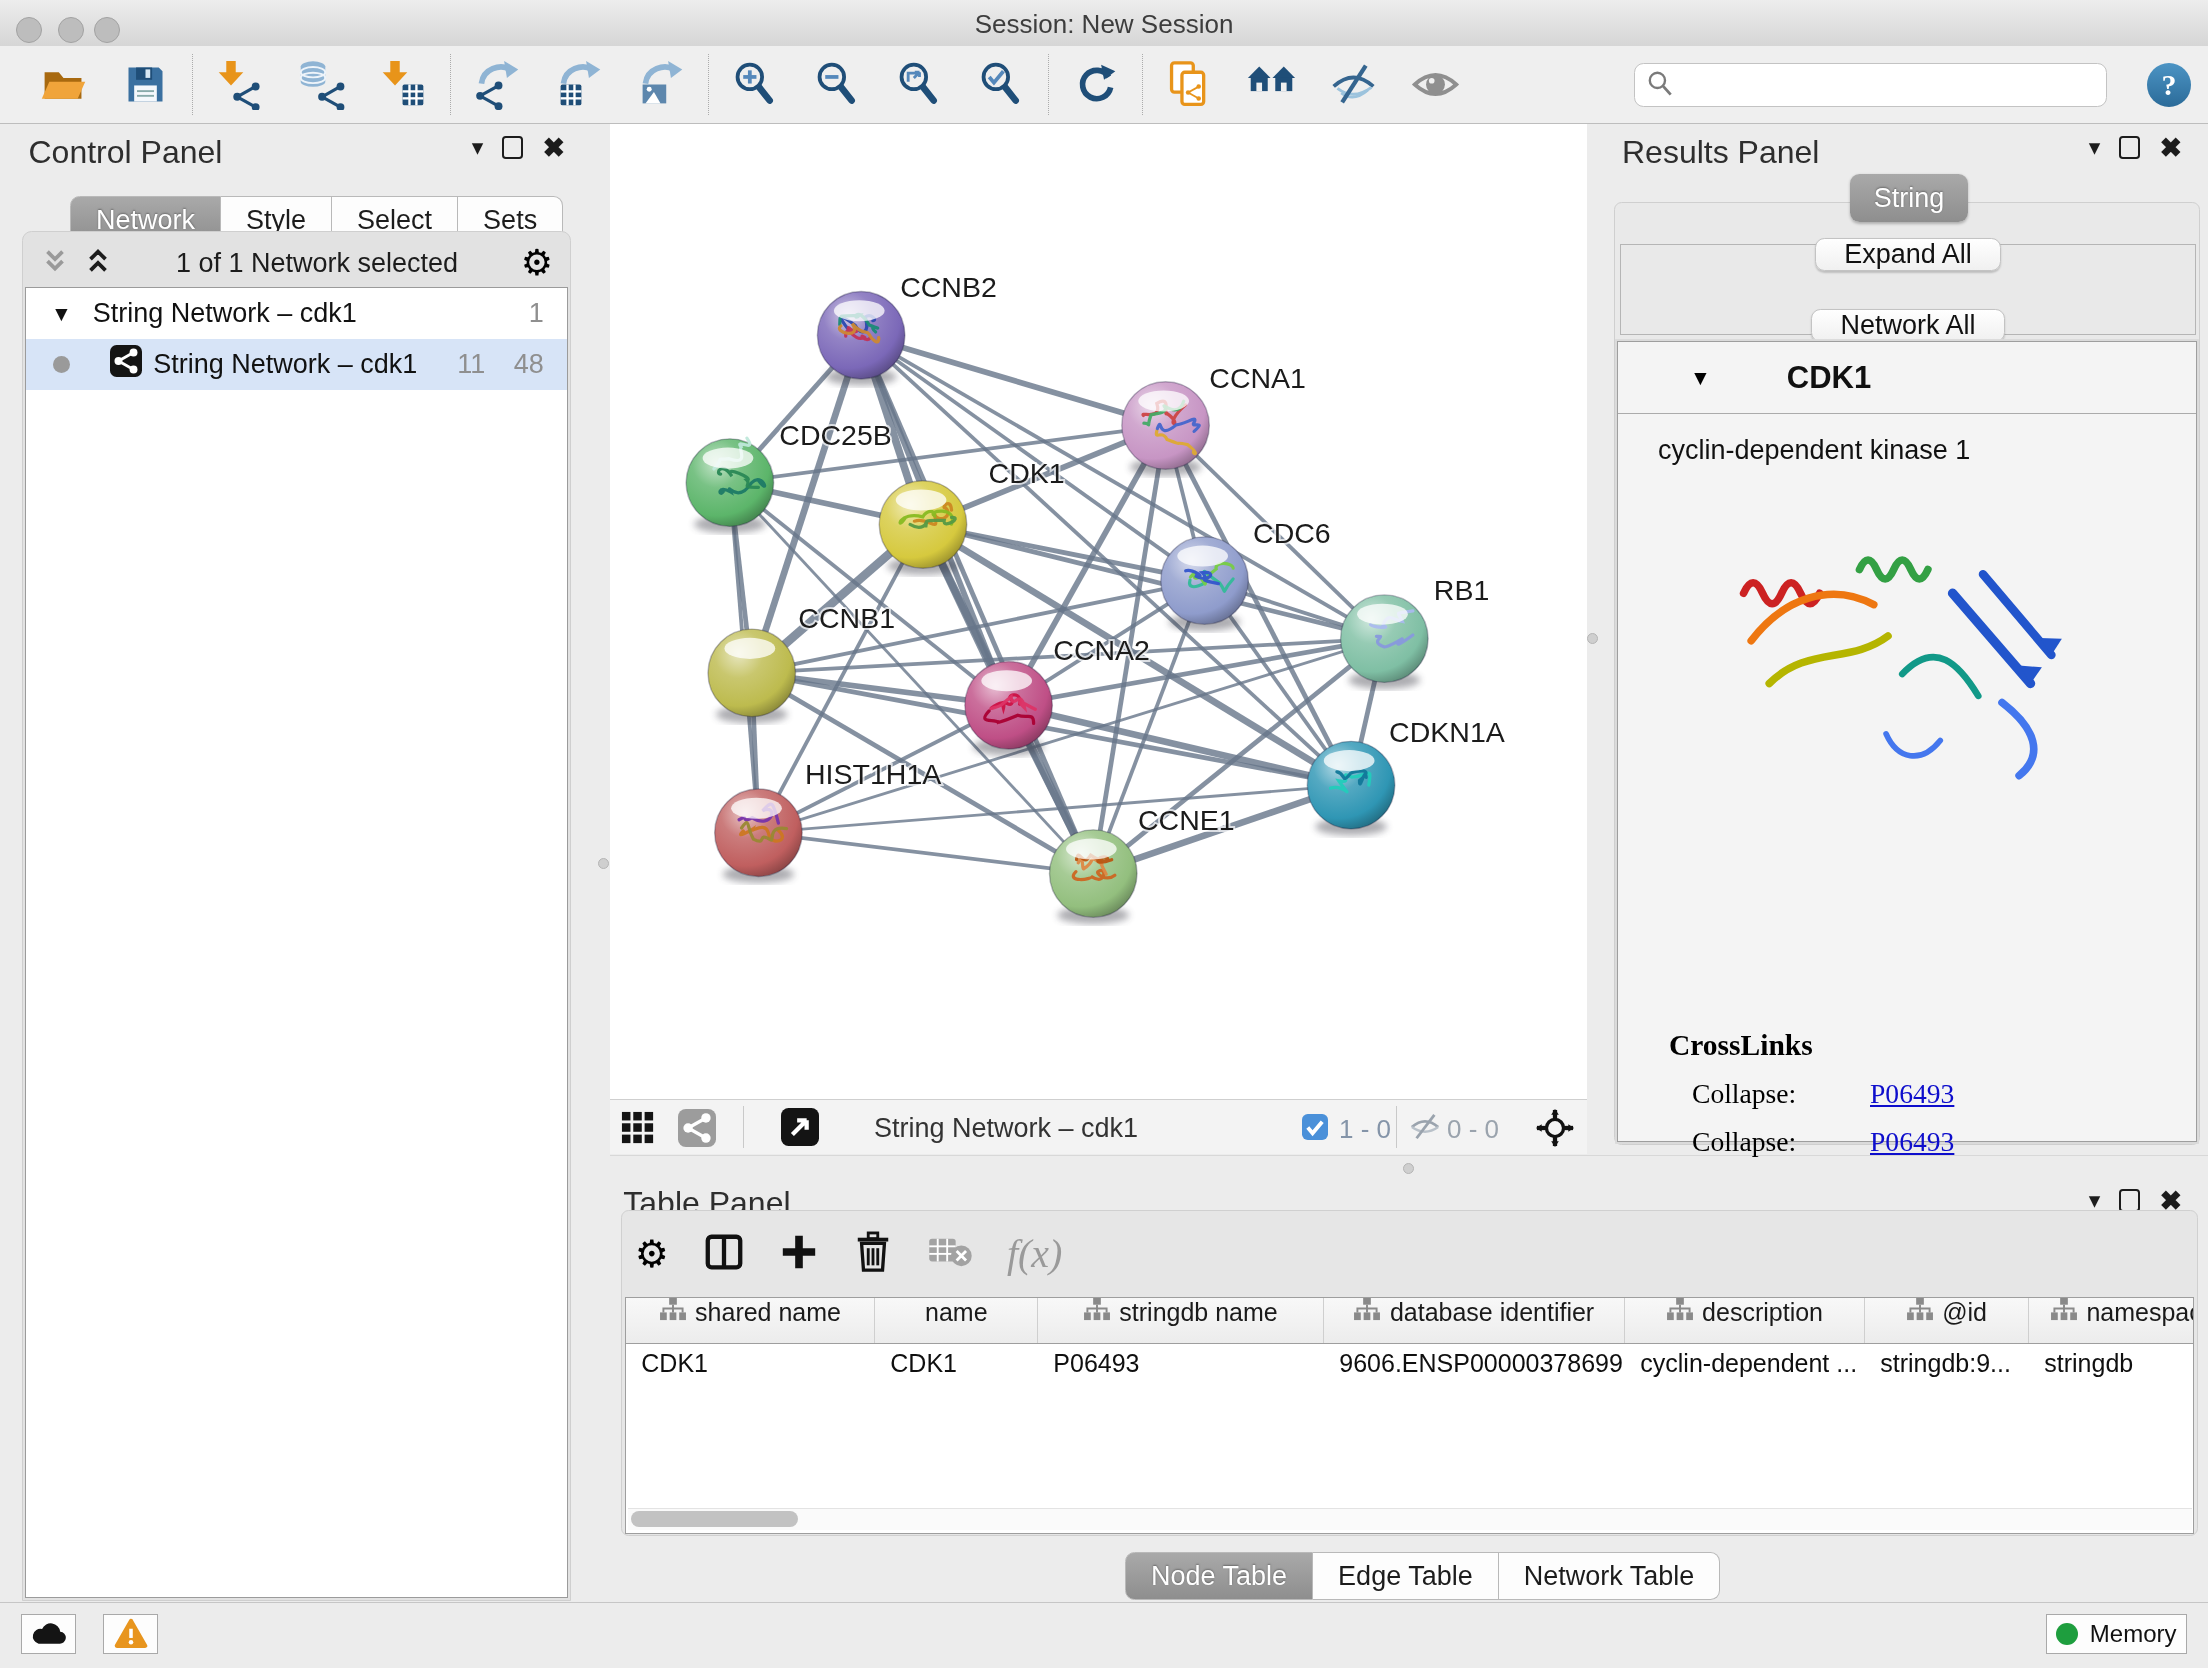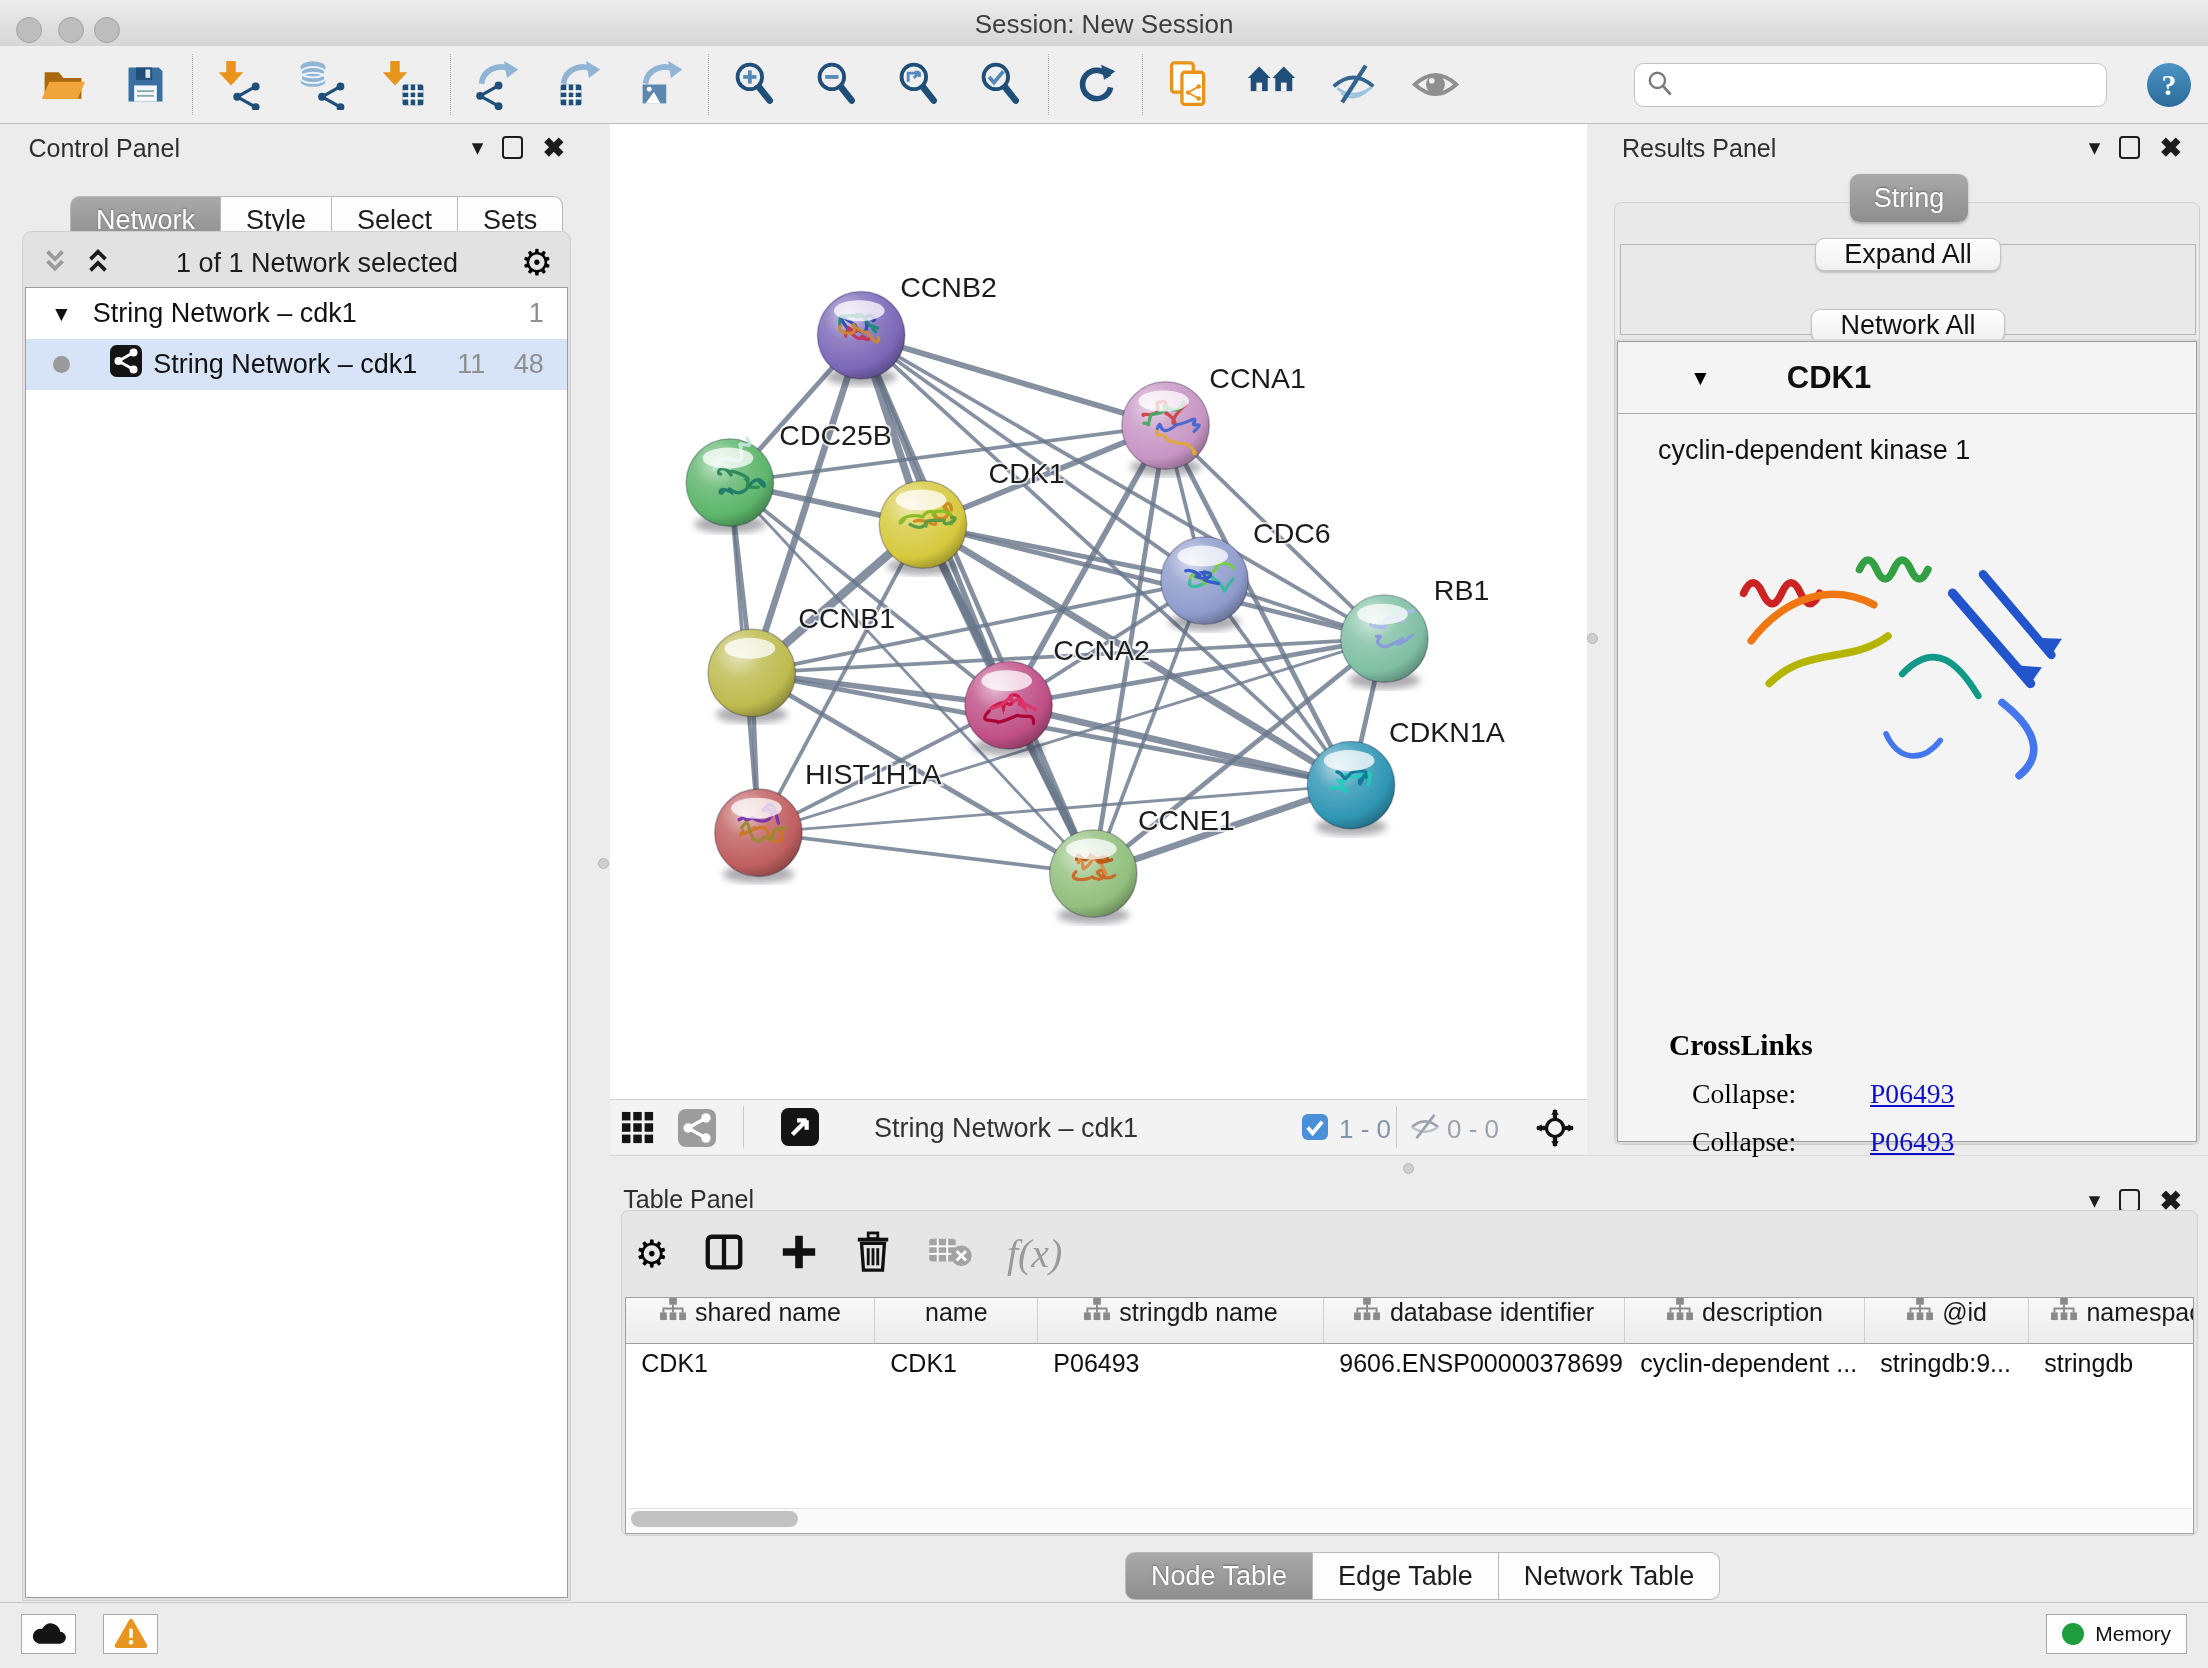--- a/index.html
+++ b/index.html
@@ -19,21 +19,21 @@
   .tb-icon{width:51px;height:51px;flex:0 0 auto;display:flex;align-items:center;justify-content:center;cursor:default;}
   .tb-gap{width:31px;flex:0 0 auto;}
   .tb-sep{width:0;height:61px;border-left:1.9px dotted #ababab;margin:0 21px;flex:0 0 auto;}
   #search-wrap{margin-left:auto;width:473px;height:44px;background:#fff;border:1px solid #c3c3c3;
     border-radius:9.5px;display:flex;align-items:center;padding-left:11.4px;box-sizing:border-box;}
   #search-input{border:none;outline:none;font-size:25px;flex:1;background:transparent;height:38px;}
   #help-btn{width:44px;height:44px;border-radius:50%;margin:0 17px 0 40px;
     background:linear-gradient(#4c94c4,#2b6b99);color:#fff;font-family:"Liberation Serif",serif;
     font-weight:bold;font-size:30px;display:flex;align-items:center;justify-content:center;flex:0 0 auto;}
   
-  .panel-title{font-size:25px;color:#2e2e2e;}
+  .panel-title{font-size:32px;color:#2e2e2e;}
   .win-ctrls{position:absolute;display:flex;gap:19px;align-items:center;color:#1c1c1c;}
   .wc-min{font-size:23px;}
   .wc-max{width:21px;height:23px;border:2.9px solid #1c1c1c;border-radius:3.8px;box-sizing:border-box;}
   .wc-close{font-size:27px;font-weight:bold;}
   .seg{height:48px;display:flex;align-items:center;justify-content:center;
     font-size:27px;color:#1c1c1c;background:#fdfdfd;border:1px solid #b9b9b9;border-left:none;
     padding:0 25px;box-sizing:border-box;cursor:default;}
   .seg:first-child{border-left:1px solid #b9b9b9;border-radius:9.5px 0 0 9.5px;}
   .seg:last-child{border-radius:0 9.5px 9.5px 0;}
   .seg.sel{background:linear-gradient(#a9a9a9,#8e8e8e);color:#fff;text-shadow:0 -1px 1.9px rgba(0,0,0,.35);}
@@ -97,21 +97,21 @@
   #tp-row{display:flex;height:38px;align-items:center;}
   .td{font-size:25px;color:#0f0f0f;padding-left:15px;box-sizing:border-box;flex:0 0 auto;
     overflow:hidden;white-space:nowrap;}
   #tp-hscroll{position:absolute;left:1.9px;bottom:2.9px;width:1564px;height:21px;background:#fafafa;border-top:1px solid #e3e3e3;}
   #tp-thumb{position:absolute;left:2.9px;top:1.9px;width:167px;height:16px;background:#c2c2c2;border-radius:8.6px;}
   #tp-tabs{position:absolute;left:515px;top:373px;display:flex;}
   
   #statusbar{left:0;top:1602px;width:2208px;height:67px;background:#ececec;border-top:1.9px solid #c6c6c6;box-sizing:border-box;}
   .sb-btn{position:absolute;top:11.4px;height:40px;background:#fdfdfd;border:1.9px solid #a9a9a9;
     display:flex;align-items:center;justify-content:center;box-sizing:border-box;}
-  #memory-btn{right:21px;width:141px;font-size:21px;color:#111;gap:11.4px;}
+  #memory-btn{right:21px;width:141px;font-size:24px;color:#111;gap:11.4px;}
   .mem-dot{width:22px;height:22px;border-radius:50%;display:inline-block;}
 </style>
 </head>
 <body>
 
 <div id="window">
 
   <div class="abs" id="titlebar">
     <span class="traffic" style="left:16px"></span>
     <span class="traffic" style="left:58px"></span>

